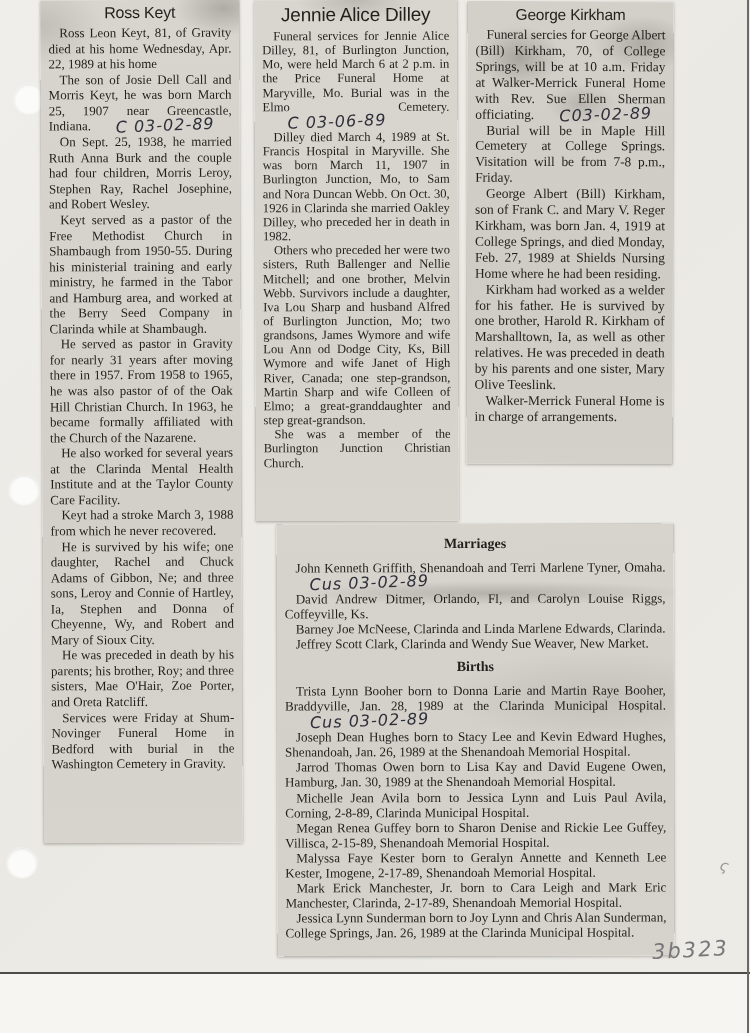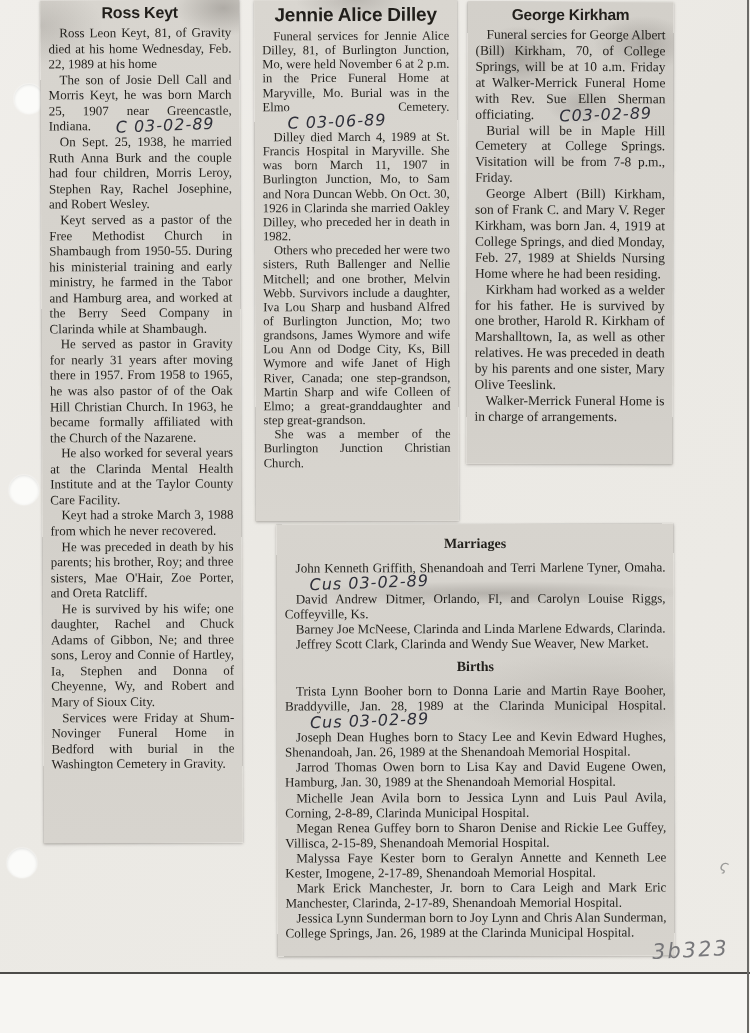--- a/index.html
+++ b/index.html
@@ -7,21 +7,21 @@
     position:relative; width:750px; height:1033px; overflow:hidden;
     background:linear-gradient(135deg,#f0eeea 0%, #ebe9e4 45%, #edebe6 100%);
     font-family:"Liberation Serif", serif; color:#24221e;
   }
   .clipping {
     position:absolute; box-sizing:border-box; padding:4px 8px 6px 8px;
     color:#211f1b; box-shadow:0 1px 3px rgba(60,55,50,0.35), 0 0 1px rgba(0,0,0,0.2);
   }
   .clipping p { margin:0; text-indent:11px; text-align:justify; }
   .headline {
-    font-family:"Liberation Sans", sans-serif; font-weight:bold; text-align:center;
+    font-family:"Liberation Sans", sans-serif; font-weight:normal; text-align:center;
     letter-spacing:-0.2px; text-indent:0 !important; margin:0 0 3px 0;
   }
   
   .clip-ross {
     left:42px; top:0; width:199px; height:843px; transform:rotate(-0.25deg);
     background:
       radial-gradient(ellipse 70px 40px at 92% 1%, rgba(80,75,70,0.30), transparent 70%),
       radial-gradient(ellipse 90px 60px at 0% 3%, rgba(90,85,80,0.18), transparent 70%),
       linear-gradient(#d8d5cf, #d3d0ca 60%, #d7d4ce);
   }
@@ -85,37 +85,37 @@
 
 <div class="page">
 
   <div class="hole hole-1"></div>
   <div class="hole hole-2"></div>
   <div class="hole hole-3"></div>
 
   <div class="clipping clip-ross">
     <div class="headline">Ross Keyt</div>
     <div>
-        <p>Ross Leon Keyt, 81, of Gravity died at his home Wednesday, Feb. 22, 1989 at his home</p>
+        <p>Ross Leon Keyt, 81, of Gravity died at his home Wednesday, Apr. 22, 1989 at his home</p>
         <p><span>The son of Josie Dell Call and Morris Keyt, he was born March 25, 1907 near Greencastle, Indiana.</span><span class="handwriting inline">C 03-02-89</span></p>
         <p>On Sept. 25, 1938, he married Ruth Anna Burk and the couple had four children, Morris Leroy, Stephen Ray, Rachel Josephine, and Robert Wesley.</p>
         <p>Keyt served as a pastor of the Free Methodist Church in Shambaugh from 1950-55. During his ministerial training and early ministry, he farmed in the Tabor and Hamburg area, and worked at the Berry Seed Company in Clarinda while at Shambaugh.</p>
         <p>He served as pastor in Gravity for nearly 31 years after moving there in 1957. From 1958 to 1965, he was also pastor of of the Oak Hill Christian Church. In 1963, he became formally affiliated with the Church of the Nazarene.</p>
         <p>He also worked for several years at the Clarinda Mental Health Institute and at the Taylor County Care Facility.</p>
         <p>Keyt had a stroke March 3, 1988 from which he never recovered.</p>
+        <p>He is survived by his wife; one daughter, Rachel and Chuck Adams of Gibbon, Ne; and three sons, Leroy and Connie of Hartley, Ia, Stephen and Donna of Cheyenne, Wy, and Robert and Mary of Sioux City.</p>
         <p>He was preceded in death by his parents; his brother, Roy; and three sisters, Mae O'Hair, Zoe Porter, and Oreta Ratcliff.</p>
-        <p>He is survived by his wife; one daughter, Rachel and Chuck Adams of Gibbon, Ne; and three sons, Leroy and Connie of Hartley, Ia, Stephen and Donna of Cheyenne, Wy, and Robert and Mary of Sioux City.</p>
         <p>Services were Friday at Shum-Novinger Funeral Home in Bedford with burial in the Washington Cemetery in Gravity.</p>
       </div>
   </div>
 
   <div class="clipping clip-dilley">
     <div class="headline">Jennie Alice Dilley</div>
     <div>
-        <p><span>Funeral services for Jennie Alice Dilley, 81, of Burlington Junction, Mo, were held November 6 at 2 p.m. in the Price Funeral Home at Maryville, Mo. Burial was in the Elmo Cemetery.</span><span class="handwriting inline">C 03-06-89</span></p>
+        <p><span>Funeral services for Jennie Alice Dilley, 81, of Burlington Junction, Mo, were held March 6 at 2 p.m. in the Price Funeral Home at Maryville, Mo. Burial was in the Elmo Cemetery.</span><span class="handwriting inline">C 03-06-89</span></p>
         <p>Dilley died March 4, 1989 at St. Francis Hospital in Maryville.  She was born March 11, 1907 in Burlington Junction, Mo, to Sam and Nora Duncan Webb.  On Oct. 30, 1926 in Clarinda she married Oakley Dilley, who preceded her in death in 1982.</p>
         <p>Others who preceded her were two sisters, Ruth Ballenger and Nellie Mitchell; and one brother, Melvin Webb. Survivors include a daughter, Iva Lou Sharp and husband Alfred of Burlington Junction, Mo; two grandsons, James Wymore and wife Lou Ann od Dodge City, Ks, Bill Wymore and wife Janet of High River, Canada; one step-grandson, Martin Sharp and wife Colleen of Elmo; a great-granddaughter and step great-grandson.</p>
         <p>She was a member of the Burlington Junction Christian Church.</p>
       </div>
   </div>
 
   <div class="clipping clip-kirkham">
     <div class="headline">George Kirkham</div>
     <div>
         <p><span>Funeral sercies for George Albert (Bill) Kirkham, 70, of College Springs, will be at 10 a.m. Friday at Walker-Merrick Funeral Home with Rev. Sue Ellen Sherman officiating.</span><span class="handwriting inline">C03-02-89</span></p>

